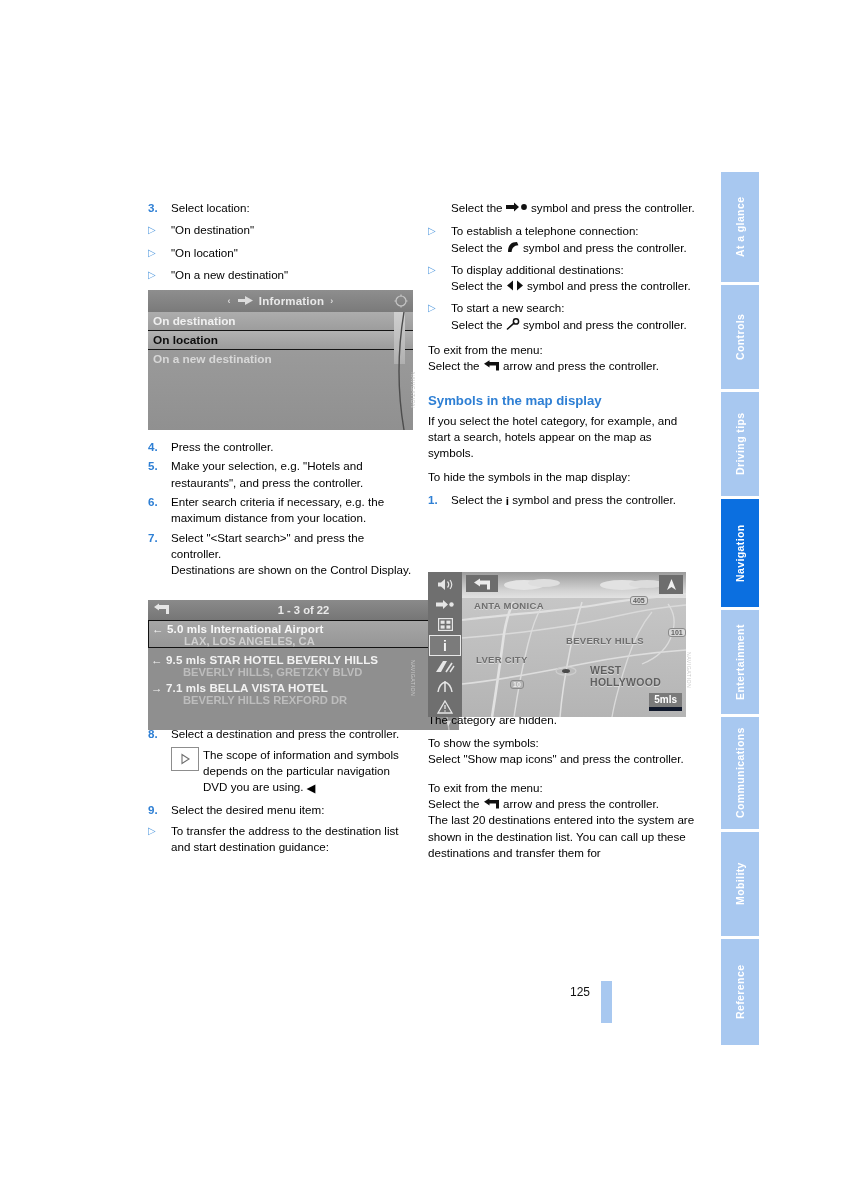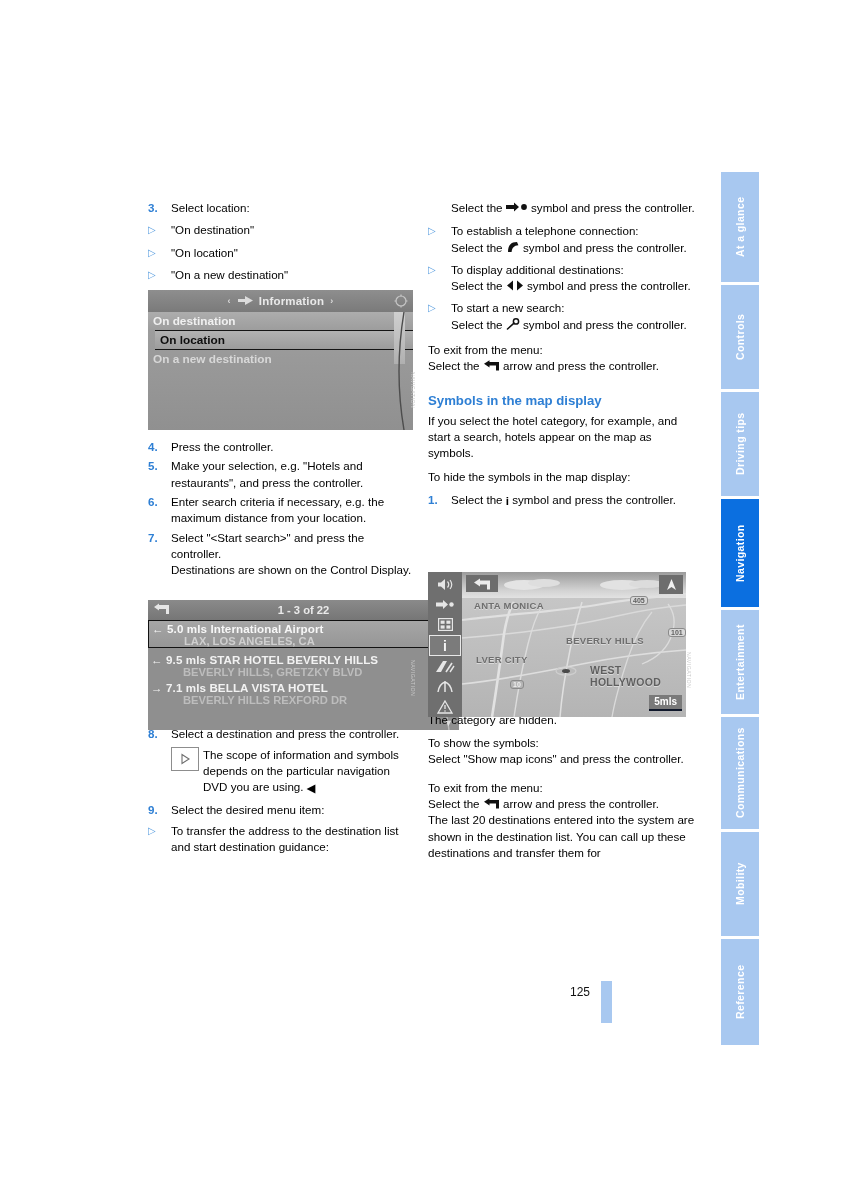--- a/index.html
+++ b/index.html
@@ -51,21 +51,21 @@
   #shot-info .titlebar{
      height:22px;background:linear-gradient(180deg,#8e8e8e 0%,#7a7a7a 100%);
      display:flex;align-items:center;justify-content:center;position:relative;
      color:#e9e9e9;font-size:11.5px;font-weight:bold;letter-spacing:.2px;
   }
   #shot-info .titlebar .tl{color:#dcdcdc;}
   .row-it{height:18px;display:flex;align-items:center;padding-left:5px;
      font-size:11.8px;font-weight:bold;color:#e8e8e8;}
   .row-it.dim{color:#d8d8d8;}
   .row-sel{background:linear-gradient(180deg,#b2b2b2 0%,#9c9c9c 100%);
-     border-top:1.5px solid #151515;border-bottom:1.5px solid #151515;color:#0d0d0d;margin-left:7px;}
+     border-top:1.5px solid #151515;border-bottom:1.5px solid #151515;color:#0d0d0d;}
   .row-top{background:linear-gradient(180deg,#adadad 0%,#9d9d9d 100%);color:#f0f0f0;}
   .knob{position:absolute;right:8px;top:22px;width:11px;height:52px;
      background:linear-gradient(180deg,#cfcfcf,#b0b0b0);}
 
   
   #shot-dest{left:148px;top:600px;width:311px;height:130px;background:#8f8f8f;}
   #shot-dest .titlebar{height:20px;background:linear-gradient(180deg,#8a8a8a,#767676);
      display:flex;align-items:center;position:relative;color:#eaeaea;
      font-size:11.2px;font-weight:bold;}
   #shot-dest .titlebar .ttl{position:absolute;left:0;right:0;text-align:center;}
@@ -91,21 +91,21 @@
      background:linear-gradient(180deg,#9b9b9b 0%,#d2d2d2 70%,#e2e2e2 100%);}
   .ground{position:absolute;left:0;right:0;top:26px;bottom:0;
      background:linear-gradient(180deg,#c6c6c6 0%,#b4b4b4 100%);}
   .maplabel{position:absolute;color:#6e6e6e;font-weight:bold;font-size:9.5px;
      letter-spacing:.3px;text-shadow:0 1px 0 #dadada;}
   .backbtn{position:absolute;left:4px;top:3px;width:32px;height:17px;background:#6d6d6d;
      display:flex;align-items:center;justify-content:center;}
   .northbtn{position:absolute;right:3px;top:3px;width:24px;height:19px;background:#6d6d6d;
      display:flex;align-items:center;justify-content:center;}
   .scalebox{position:absolute;right:4px;bottom:6px;background:#7a7a7a;color:#fff;
-     font-size:10px;font-weight:bold;padding:1px 5px 2px 5px;border-bottom:2px solid #0f172a;}
+     font-size:10px;font-weight:bold;padding:1px 5px 2px 5px;border-bottom:4px solid #0f172a;}
   .shield{position:absolute;color:#5e5e5e;font-size:7px;font-weight:bold;
      background:#d8d8d8;border:1px solid #8a8a8a;border-radius:3px;padding:0 2px;}
 
   
   .vcap{position:absolute;font-size:5.2px;color:#c9c9c9;letter-spacing:.5px;
      transform:rotate(90deg);transform-origin:left top;white-space:nowrap;}
 
   
   #tabs{position:absolute;left:721px;top:172px;width:38px;}
   .tab{width:38px;background:#a8c8f0;margin-bottom:2px;position:relative;

